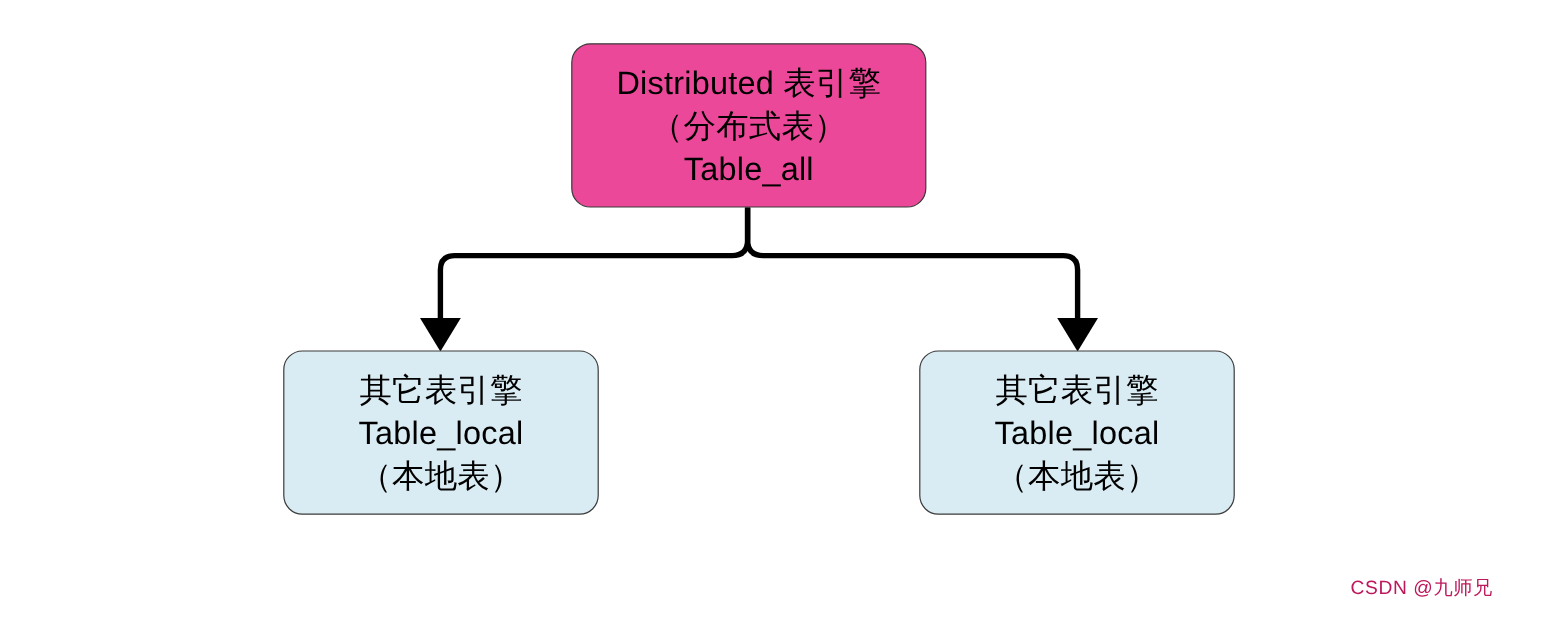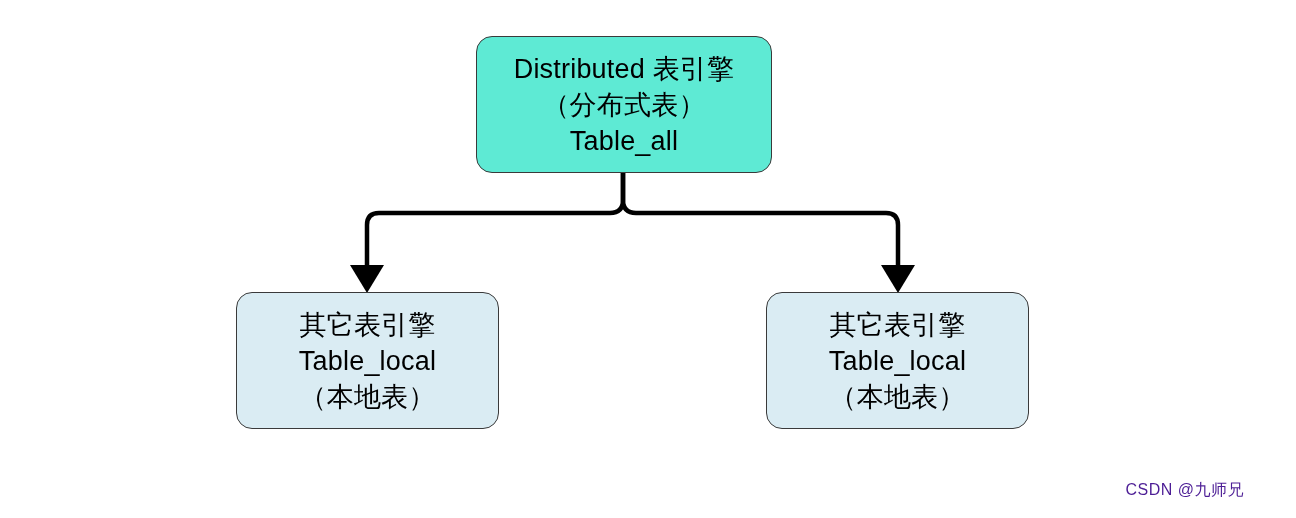--- a/index.html
+++ b/index.html
@@ -45,42 +45,42 @@
     white-space: nowrap;
     font-size: 27px;
     line-height: 36px;
     letter-spacing: 0.2px;
   }
   #node-root {
     left: 476px;
     top: 36px;
     width: 296px;
     height: 137px;
-    background: #5eead4;
+    background: #ec4899;
   }
   #node-local-left {
     left: 236px;
     top: 292px;
     width: 263px;
     height: 137px;
     background: #daecf3;
   }
   #node-local-right {
     left: 766px;
     top: 292px;
     width: 263px;
     height: 137px;
     background: #daecf3;
   }
   #watermark {
     position: absolute;
     right: 52px;
     bottom: 17px;
     font-size: 16px;
-    color: #4c1d95;
+    color: #be185d;
     white-space: nowrap;
     letter-spacing: 0.5px;
   }
 </style>
 </head>
 <body>
 
 <div id="canvas">
 
   <svg class="connector-layer" viewBox="0 0 1296 518" width="1296" height="518" xmlns="http://www.w3.org/2000/svg">

